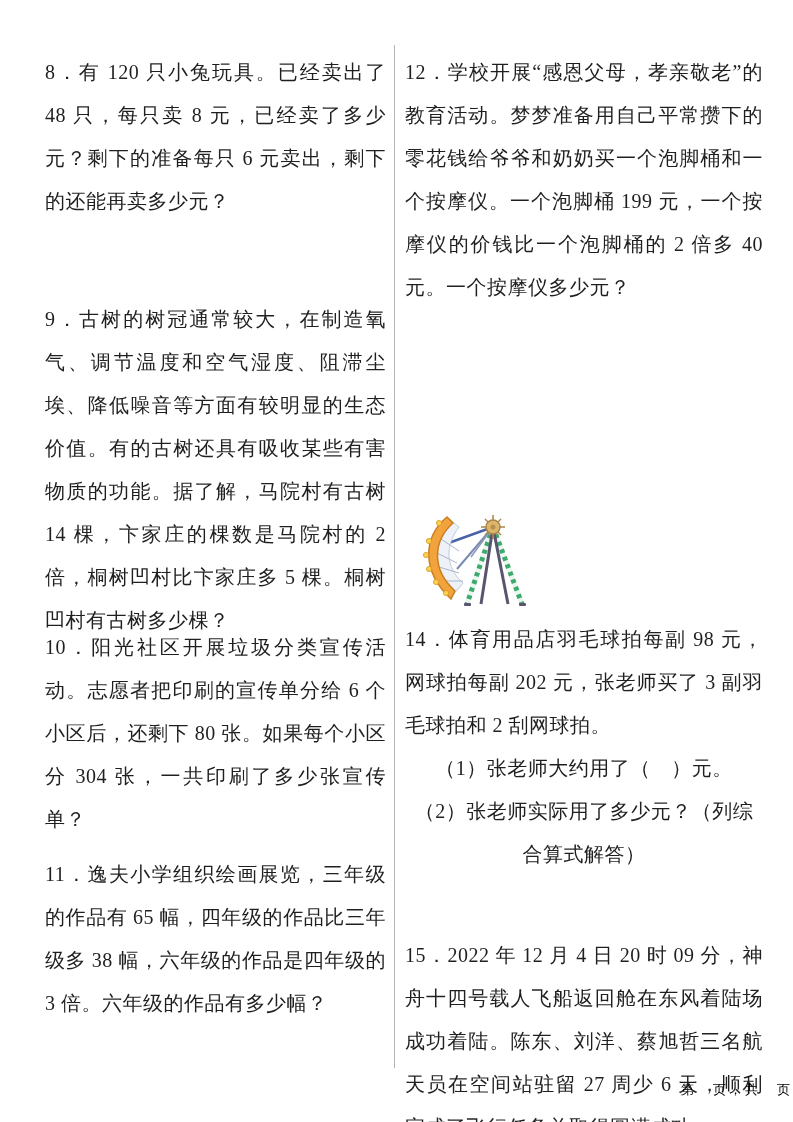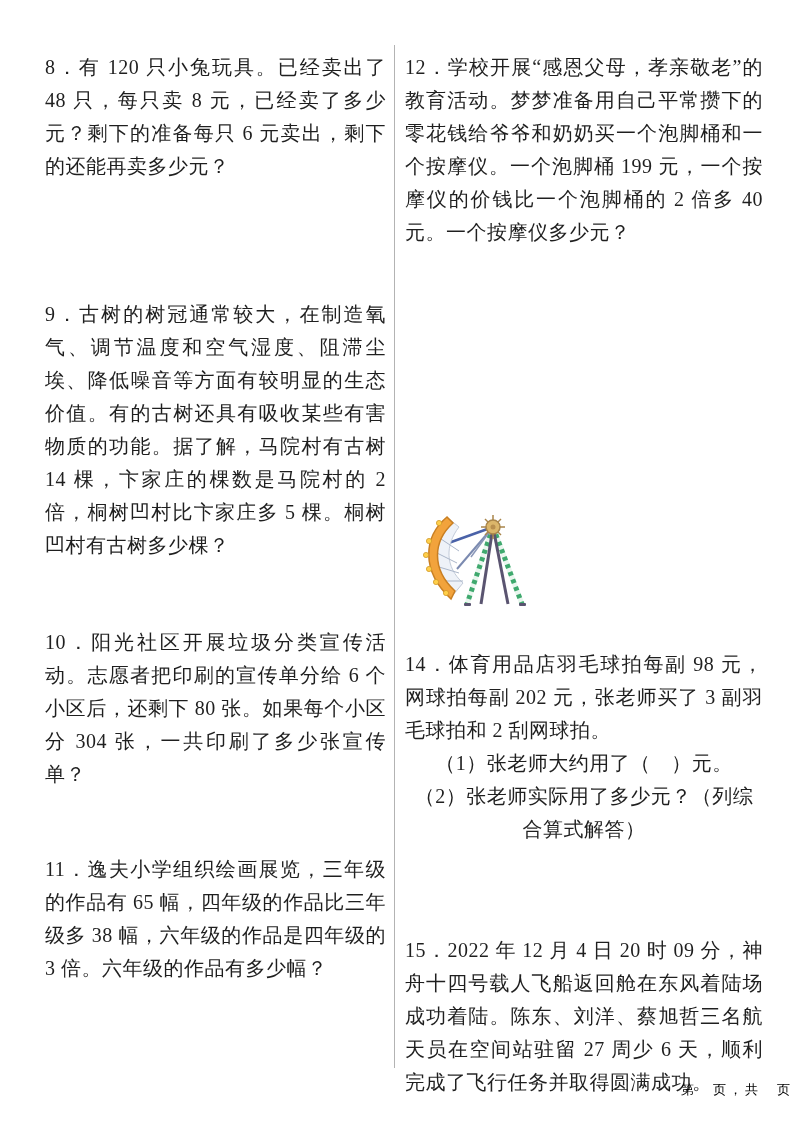--- a/index.html
+++ b/index.html
@@ -21,39 +21,39 @@
     left: 394px;
     top: 45px;
     width: 1px;
     height: 1023px;
     background: #b3b3b3;
   }
   .problem {
     position: absolute;
     margin: 0;
     font-size: 20px;
-    line-height: 33px;
+    line-height: 43px;
     text-align: justify;
     letter-spacing: 0.5px;
     white-space: normal;
   }
   .problem .sub {
     display: block;
     text-align: center;
   }
   .col-left  { left: 45px;  width: 341px; }
   .col-right { left: 405px; width: 358px; }
 
   #p8  { top: 51px; }
   #p9  { top: 298px; }
   #p10 { top: 618px; margin-top: 8px; }
   #p11 { top: 853px; }
   #p12 { top: 51px; }
   #p13 { top: 351px; }
-  #p14 { top: 648px; }
+  #p14 { top: 618px; }
   #p15 { top: 886px; margin-top: 48px; }
 
   .ship-illustration {
     position: absolute;
     left: 419px;
     top: 511px;
     width: 112px;
     height: 97px;
   }
   .footer {

